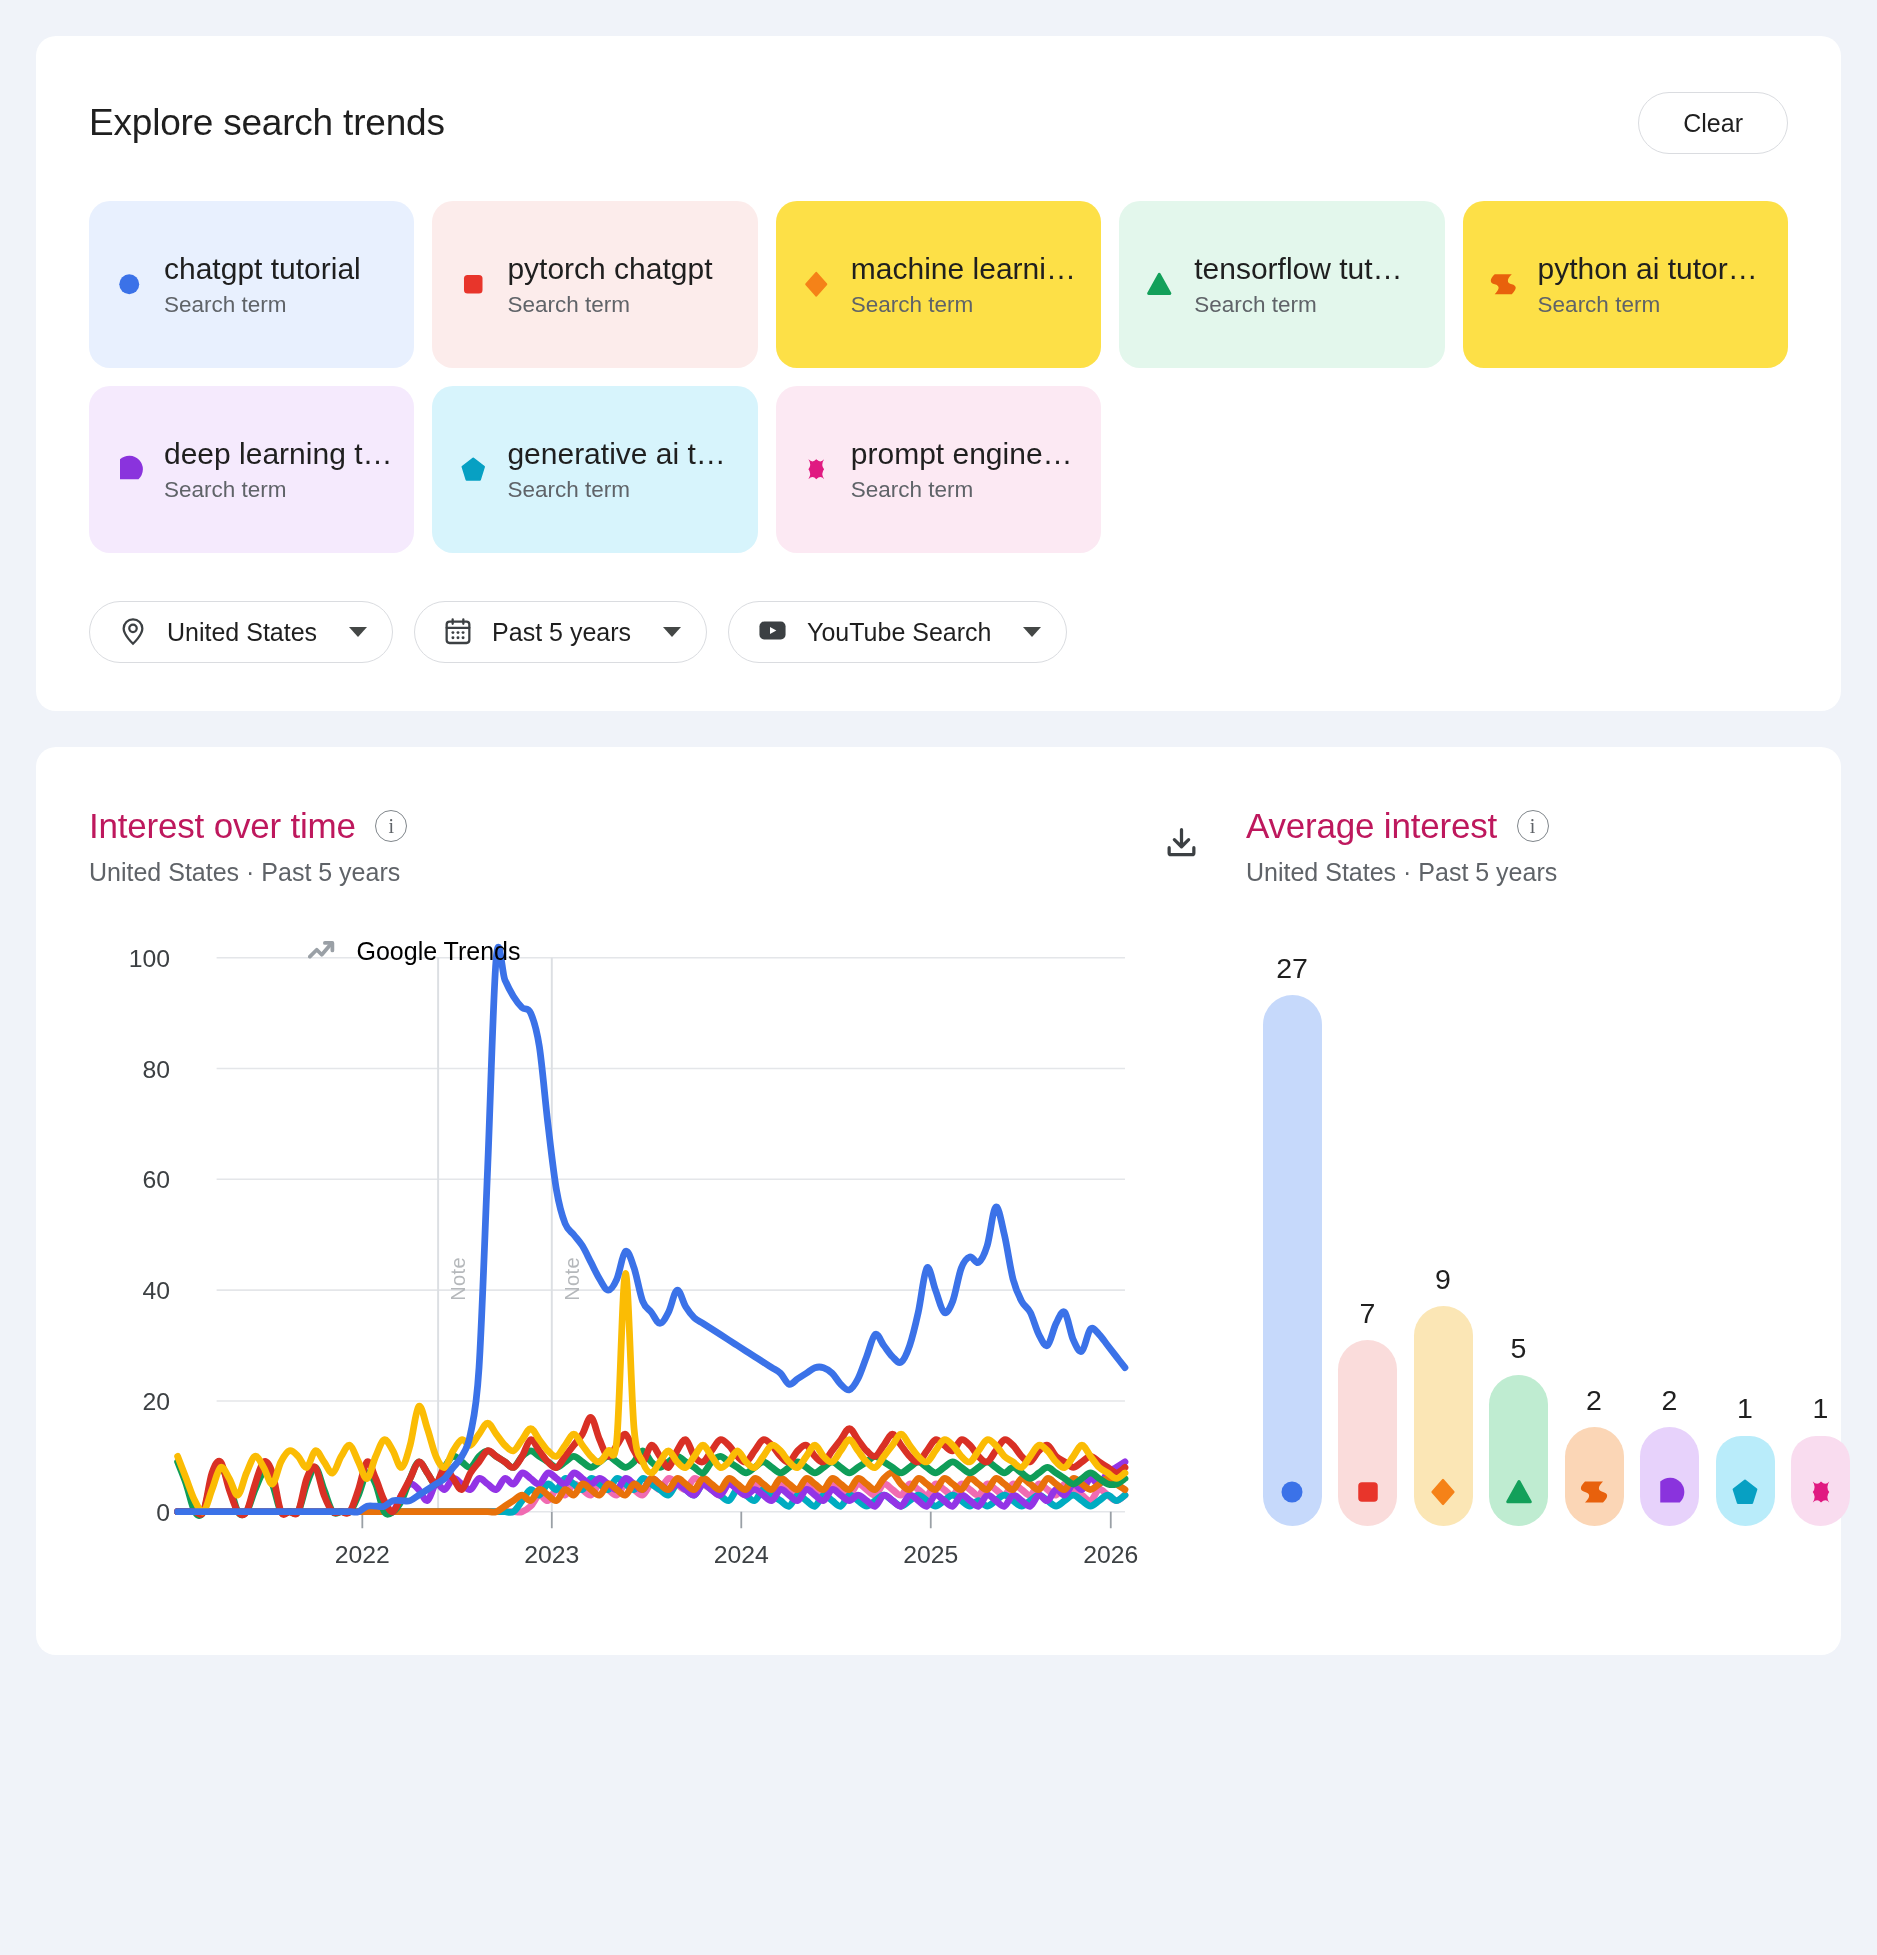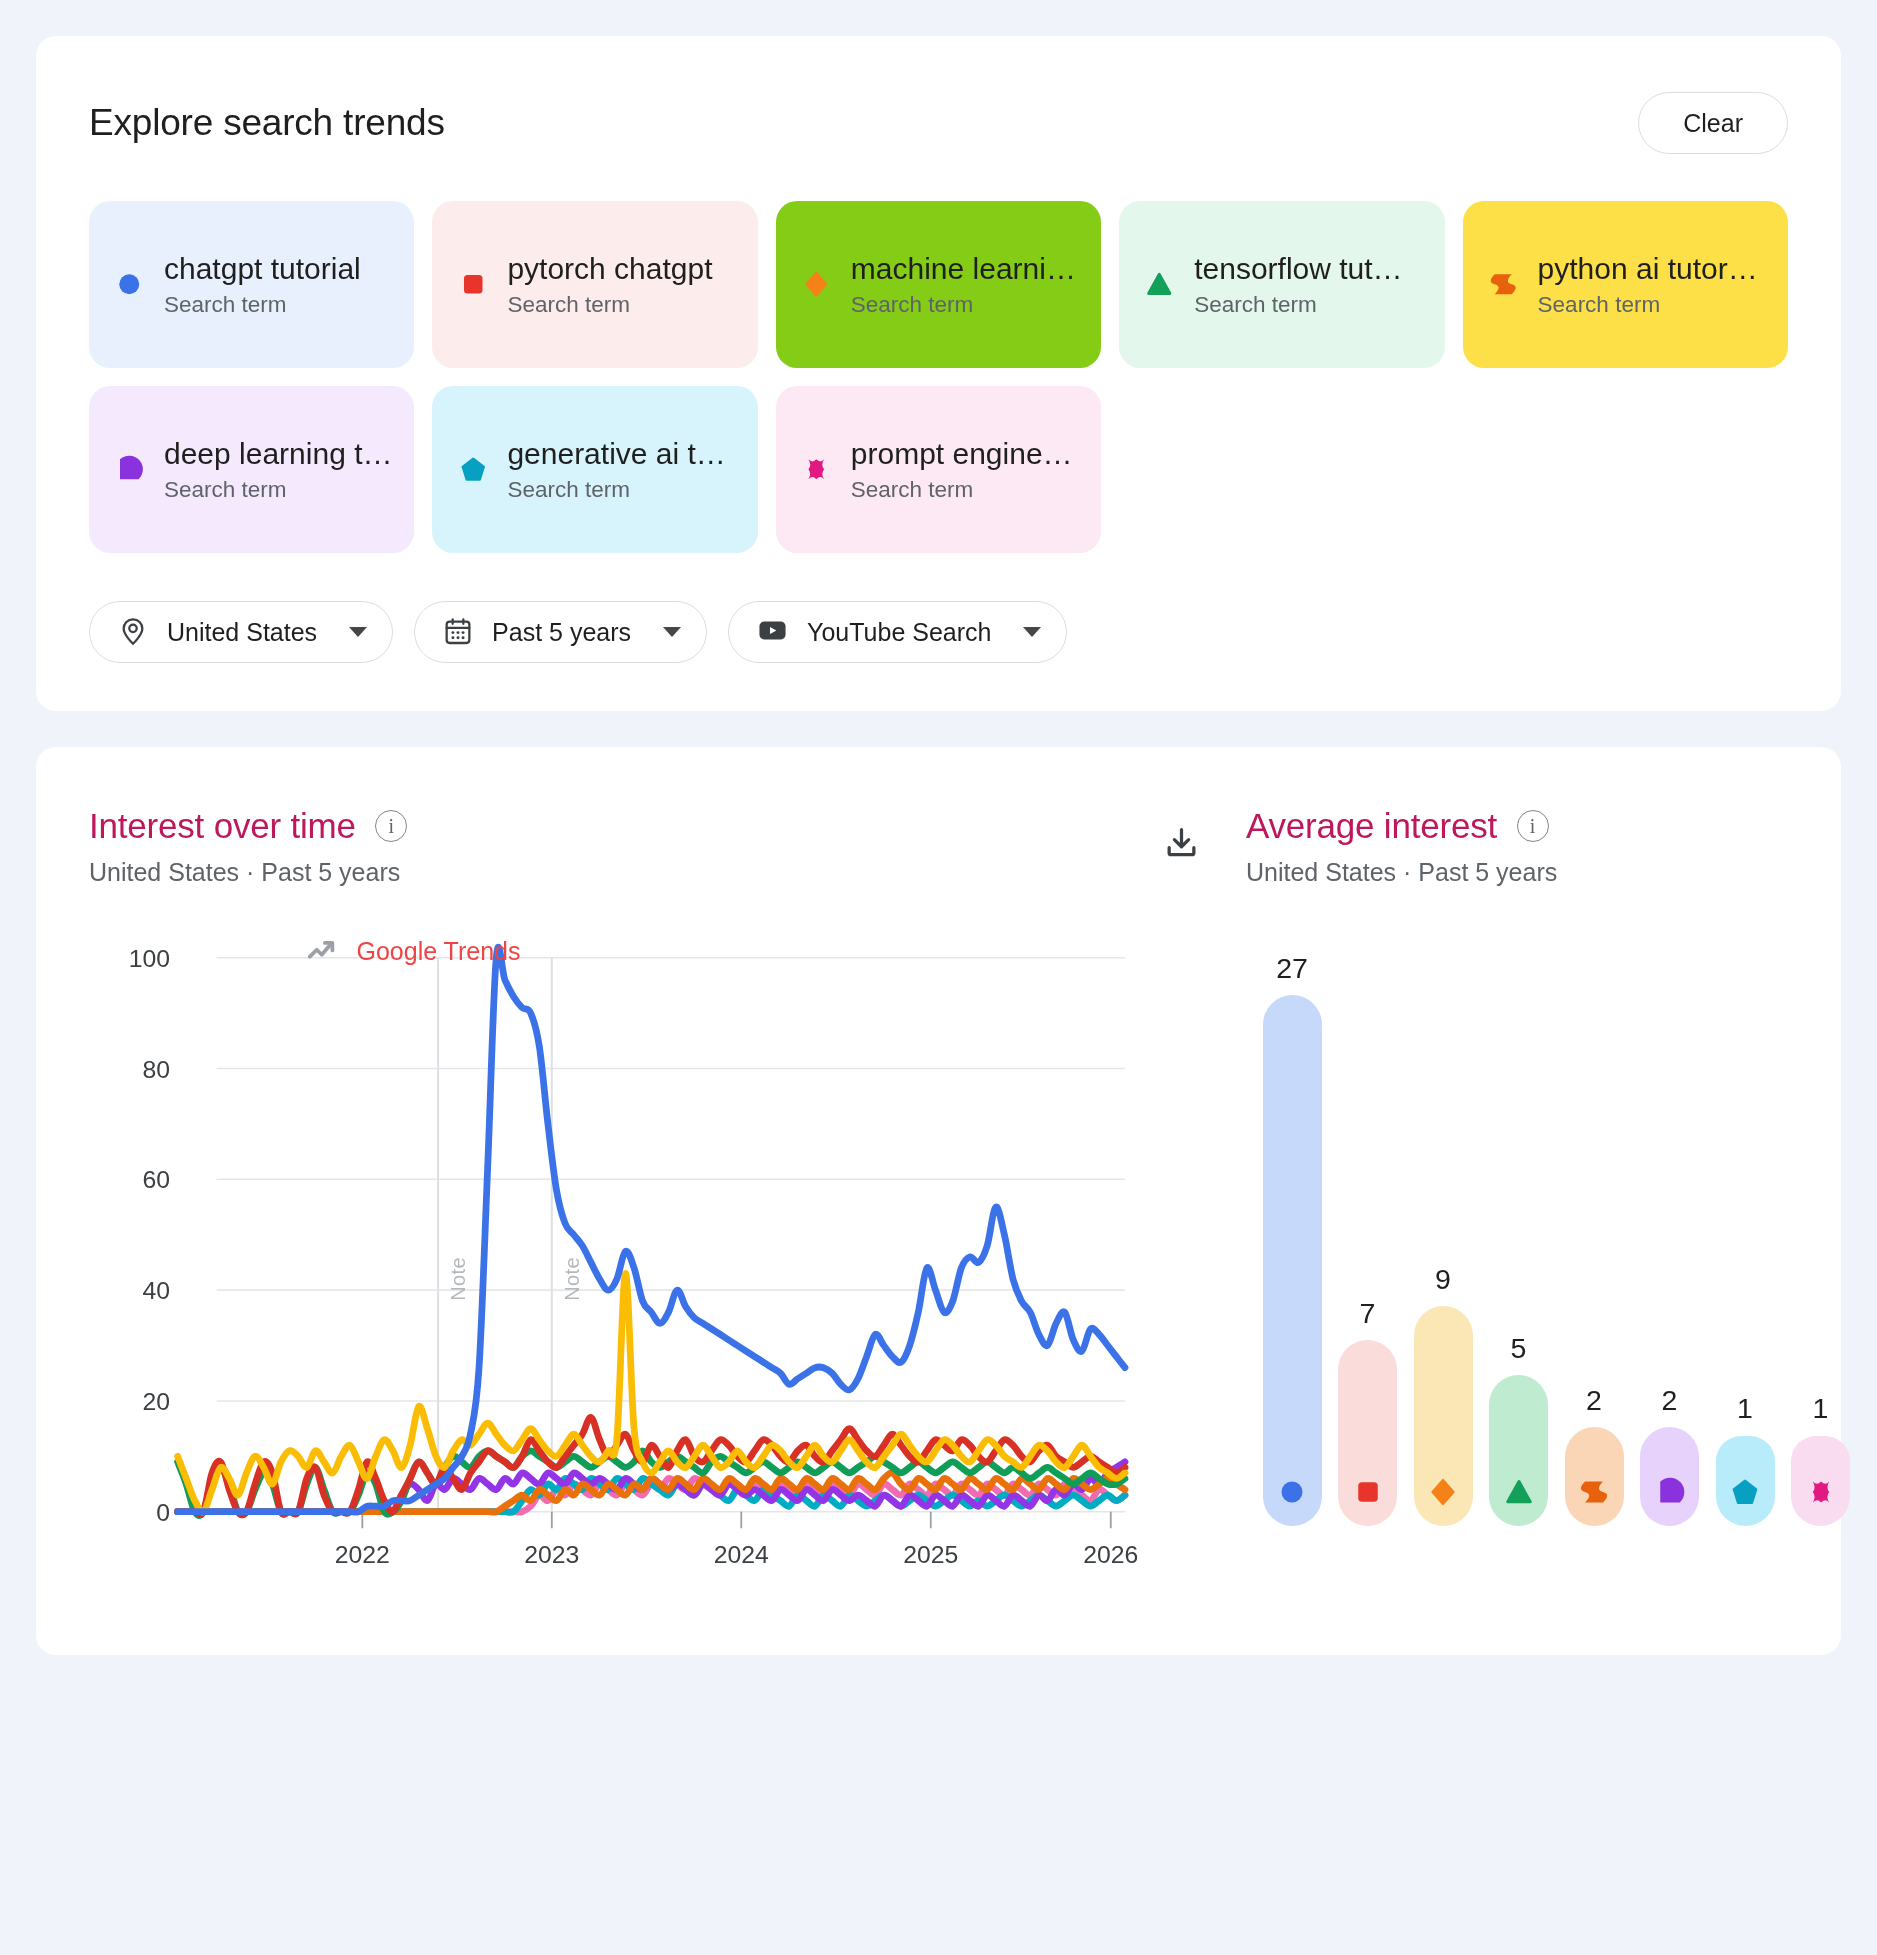--- a/index.html
+++ b/index.html
@@ -87,21 +87,21 @@
   }
   .sec-sub { font-size: 25px; color: #5f6368; margin-top: 12px; }
   .head-row { display: flex; align-items: flex-start; justify-content: space-between; }
   .dl-btn { padding: 7.5px; cursor: pointer; margin-top: 10.5px; }
 
   
   .linewrap { margin-top: 54px; position: relative; }
   .watermark {
     position: absolute; left: 219px; top: -4.5px;
     display: flex; align-items: center; gap: 13.5px;
-    color: #ef4444; font-size: 25px; pointer-events: none;
+    color: #000000; font-size: 25px; pointer-events: none;
   }
   .note-lab {
     position: absolute; color: #b5b8bb; font-size: 20px;
     writing-mode: vertical-rl; transform: rotate(180deg);
     letter-spacing: 0.4px;
   }
 
   
   .barchart {
     margin-top: 113px; display: flex; align-items: flex-end;
@@ -146,21 +146,21 @@
           <span class="chip-text"><span class="chip-term">chatgpt tutorial</span><span class="chip-sub" style="display:block">Search term</span></span>
         </div>
         <div class="chip" style="background: rgb(252, 236, 235);">
           <span class="chip-marker">
             <svg width="28.5" height="28.5" viewBox="0 0 40 40">
               <rect x="7" y="7" width="26" height="26" rx="5" fill="#e8352b"></rect>
             </svg>
           </span>
           <span class="chip-text"><span class="chip-term">pytorch chatgpt</span><span class="chip-sub" style="display:block">Search term</span></span>
         </div>
-        <div class="chip" style="background: #84cc16;">
+        <div class="chip" style="background: #fde047;">
           <span class="chip-marker">
             <svg width="28.5" height="28.5" viewBox="0 0 40 40">
               <path d="M20 4 L34 20 L20 36 L6 20 Z" fill="#f58218" stroke="#f58218" stroke-width="3" stroke-linejoin="round"></path>
             </svg>
           </span>
           <span class="chip-text"><span class="chip-term">machine learni…</span><span class="chip-sub" style="display:block">Search term</span></span>
         </div>
         <div class="chip" style="background: rgb(227, 247, 236);">
           <span class="chip-marker">
             <svg width="28.5" height="28.5" viewBox="0 0 40 40">

